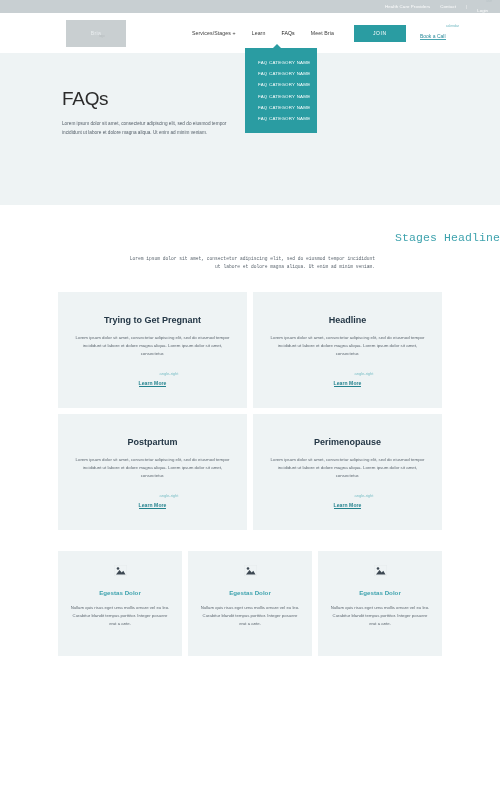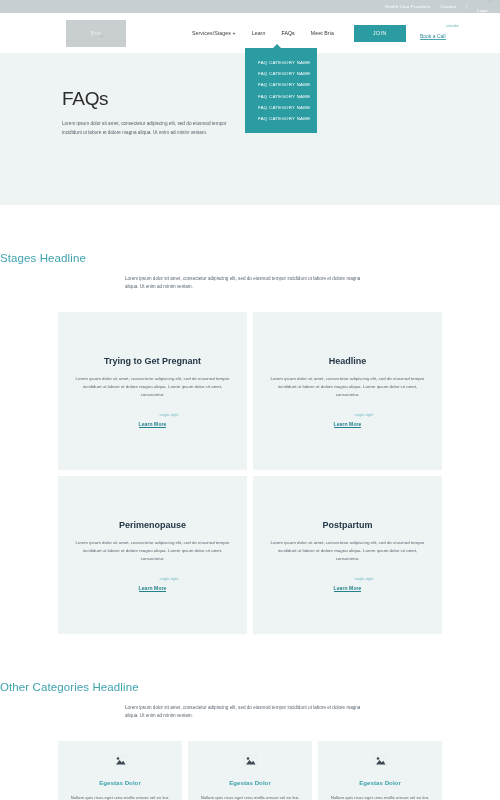--- a/index.html
+++ b/index.html
@@ -196,22 +196,23 @@
     font-size: 4.7px;
     line-height: 1.85;
     color: #56606a;
     width: 170px;
     margin: 0;
   }
 
   
   .section { background: #ffffff; }
   .section-head {
-    text-align: left;
-    padding-top: 47px;
+    text-align: right;
+    padding-top: 26px;
+    font-family: Liberation Mono, monospace;
   }
   .section-title {
     font-size: 11.5px;
     color: #3fa3ae;
     font-weight: 400;
     margin: 0 0 11px 0;
     letter-spacing: 0.1px;
   }
   .section-sub {
     font-size: 4.6px;
@@ -224,21 +225,21 @@
   
   .stage-grid {
     width: 384px;
     margin: 21px auto 0 auto;
     display: grid;
     grid-template-columns: 1fr 1fr;
     gap: 6px;
   }
   .stage-card {
     background: #eef3f4;
-    height: 158px;
+    height: 116px;
     box-sizing: border-box;
     display: flex;
     flex-direction: column;
     align-items: center;
     justify-content: center;
     padding: 0 14px;
     text-align: center;
   }
   .stage-card-title {
     font-size: 9px;
@@ -387,45 +388,41 @@
       <div class="stage-card">
         <h3 class="stage-card-title">Headline</h3>
         <p class="stage-card-body">Lorem ipsum dolor sit amet, consectetur adipiscing elit, sed do eiusmod tempor incididunt ut labore et dolore magna aliqua. Lorem ipsum dolor sit amet, consectetur.</p>
         <span class="learnmore">
           <span class="learnmore-label">Learn More</span>
           <span class="learnmore-broken">angle-right</span>
         </span>
       </div>
 
       <div class="stage-card">
+        <h3 class="stage-card-title">Postpartum</h3>
+        <p class="stage-card-body">Lorem ipsum dolor sit amet, consectetur adipiscing elit, sed do eiusmod tempor incididunt ut labore et dolore magna aliqua. Lorem ipsum dolor sit amet, consectetur.</p>
+        <span class="learnmore">
+          <span class="learnmore-label">Learn More</span>
+          <span class="learnmore-broken">angle-right</span>
+        </span>
+      </div>
+
+      <div class="stage-card">
         <h3 class="stage-card-title">Perimenopause</h3>
         <p class="stage-card-body">Lorem ipsum dolor sit amet, consectetur adipiscing elit, sed do eiusmod tempor incididunt ut labore et dolore magna aliqua. Lorem ipsum dolor sit amet, consectetur.</p>
         <span class="learnmore">
           <span class="learnmore-label">Learn More</span>
           <span class="learnmore-broken">angle-right</span>
         </span>
       </div>
 
-      <div class="stage-card">
-        <h3 class="stage-card-title">Postpartum</h3>
-        <p class="stage-card-body">Lorem ipsum dolor sit amet, consectetur adipiscing elit, sed do eiusmod tempor incididunt ut labore et dolore magna aliqua. Lorem ipsum dolor sit amet, consectetur.</p>
-        <span class="learnmore">
-          <span class="learnmore-label">Learn More</span>
-          <span class="learnmore-broken">angle-right</span>
-        </span>
-      </div>
-
     </div>
   </div>
 
   <div class="section">
-    <div class="section-head">
-      <h2 class="section-title">Other Categories Headline</h2>
-      <p class="section-sub">Lorem ipsum dolor sit amet, consectetur adipiscing elit, sed do eiusmod tempor incididunt ut labore et dolore magna aliqua. Ut enim ad minim veniam.</p>
-    </div>
 
     <div class="cat-grid">
 
       <div class="cat-card">
         <svg class="cat-icon" viewBox="0 0 26 22">
           <rect x="0.5" y="0.5" width="25" height="21" fill="none" stroke="#e6ebec" stroke-width="1"></rect>
           <circle cx="8" cy="7" r="2.6" fill="#3d4852"></circle>
           <path d="M4 19 L11 10 L15.5 15 L18.5 11.5 L23 19 Z" fill="#3d4852"></path>
         </svg>
         <h3 class="cat-title">Egestas Dolor</h3>

